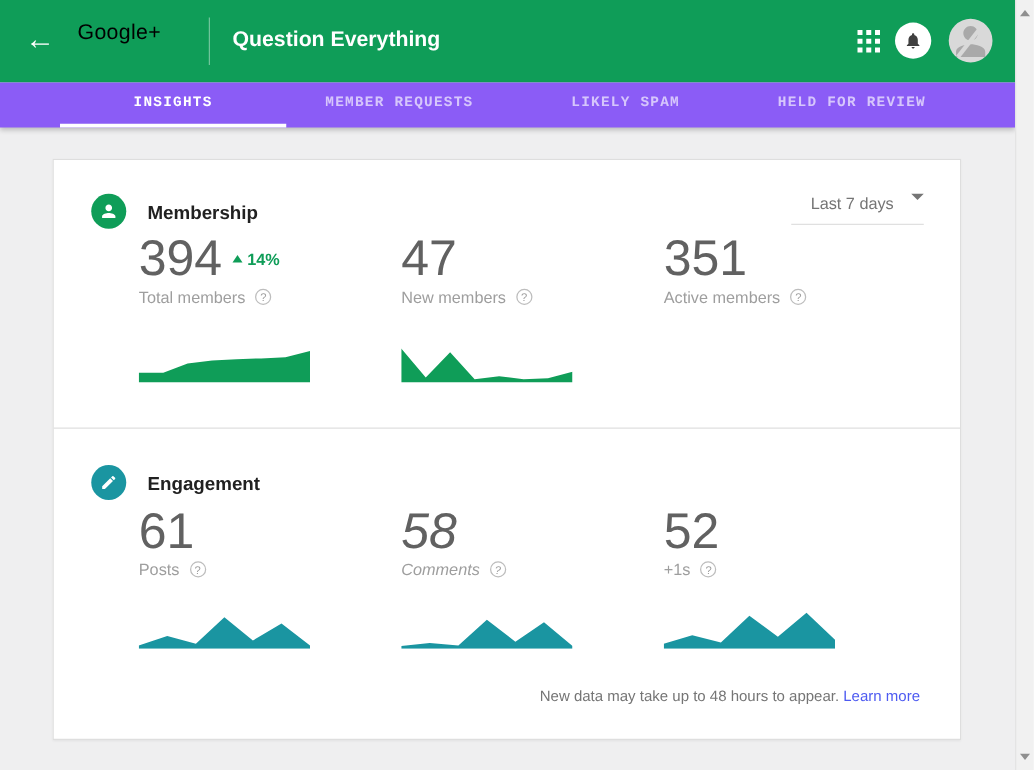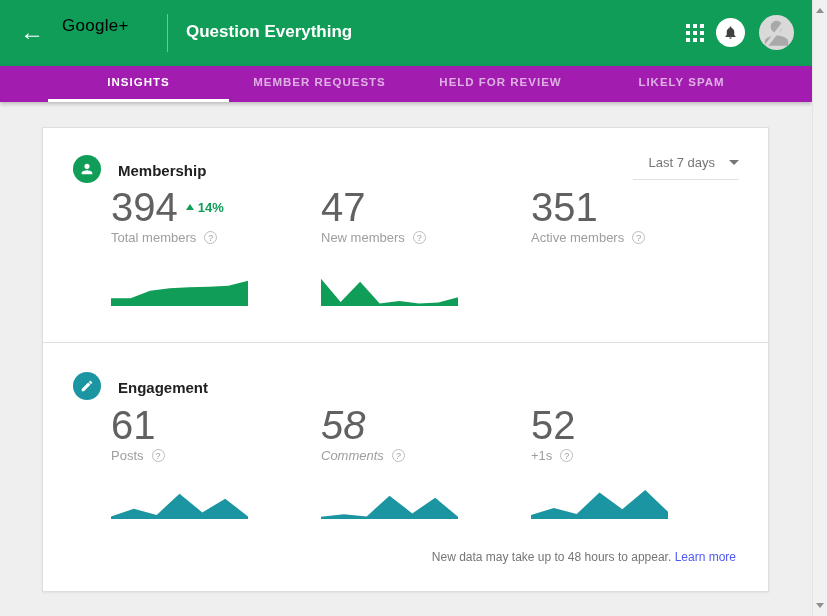--- a/index.html
+++ b/index.html
@@ -27,21 +27,21 @@
   .tabbar { position:absolute; left:0; top:66px; width:812px; height:36px; display:flex; padding-left:48px; box-shadow:0 2px 4px rgba(0,0,0,0.22); }
   .tab { width:181px; text-align:center; font-size:11.5px; font-weight:bold; letter-spacing:1px; color:rgba(255,255,255,0.65); line-height:33px; border-bottom:3px solid transparent; cursor:pointer; }
   .tab.active { color:#ffffff; border-bottom-color:#ffffff; }
 
   
   .card { position:absolute; left:42px; top:127px; width:727px; height:465px; background:#fff; border:1px solid #dedede; box-shadow:0 1px 2px rgba(0,0,0,0.06); }
 
   .section-icon { position:absolute; left:30px; width:28px; height:28px; border-radius:50%; display:flex; align-items:center; justify-content:center; }
   .section-title { position:absolute; left:75px; font-size:15px; font-weight:bold; color:#212121; }
 
-  .period { position:absolute; left:590px; top:27px; width:106px; padding-bottom:9px; border-bottom:1px solid #e0e0e0; color:#757575; font-size:13px; display:flex; align-items:center; justify-content:flex-end; gap:14px; cursor:pointer; }
+  .period { position:absolute; left:590px; top:27px; width:106px; padding-bottom:9px; border-bottom:1px solid #e0e0e0; color:#757575; font-size:13px; display:flex; justify-content:flex-end; gap:14px; cursor:pointer; }
   .caret-down { width:0; height:0; border-left:5px solid transparent; border-right:5px solid transparent; border-top:5px solid #757575; }
 
   .stat { position:absolute; width:200px; }
   .stat-value-row { display:flex; align-items:center; gap:8px; }
   .stat-value { font-size:40px; line-height:38px; color:#616161; }
   .delta { display:flex; align-items:center; gap:4px; font-size:13px; font-weight:bold; }
   .tri-up { width:0; height:0; border-left:4px solid transparent; border-right:4px solid transparent; border-bottom:6px solid currentColor; }
   .stat-label { margin-top:4px; font-size:13px; color:#9e9e9e; display:flex; align-items:center; gap:8px; }
   .help { width:13px; height:13px; border:1px solid #bdbdbd; border-radius:50%; font-size:9px; color:#9e9e9e; display:inline-flex; align-items:center; justify-content:center; flex:none; }
 
@@ -82,25 +82,25 @@
     </div>
 
     <div class="avatar">
       <svg width="35" height="35" viewBox="0 0 24 24">
         <path fill="#a9a9a9" d="M12 12c2.21 0 4-1.79 4-4s-1.79-4-4-4-4 1.79-4 4 1.79 4 4 4zm0 2c-2.67 0-8 1.34-8 4v3h16v-3c0-2.66-5.33-4-8-4z"></path>
         <line x1="19" y1="3" x2="5" y2="21" stroke="#d9d9d9" stroke-width="2.4"></line>
       </svg>
     </div>
   </div>
 
-  <div class="tabbar" style="background: #a21caf;">
+  <div class="tabbar" style="background: #8b5cf6; font-family: Liberation Mono, monospace;">
     <div class="tab active">INSIGHTS</div>
     <div class="tab">MEMBER REQUESTS</div>
+    <div class="tab">LIKELY SPAM</div>
     <div class="tab">HELD FOR REVIEW</div>
-    <div class="tab">LIKELY SPAM</div>
   </div>
 
   <div class="card">
 
     <div class="section-icon" style="top: 27px; background: rgb(15, 157, 88);">
       <svg width="16" height="16" viewBox="0 0 24 24">
         <path fill="#fff" d="M12 12c2.21 0 4-1.79 4-4s-1.79-4-4-4-4 1.79-4 4 1.79 4 4 4zm0 2c-2.67 0-8 1.34-8 4v2h16v-2c0-2.66-5.33-4-8-4z"></path>
       </svg>
     </div>
     <div class="section-title" style="top:34px;">Membership</div>

